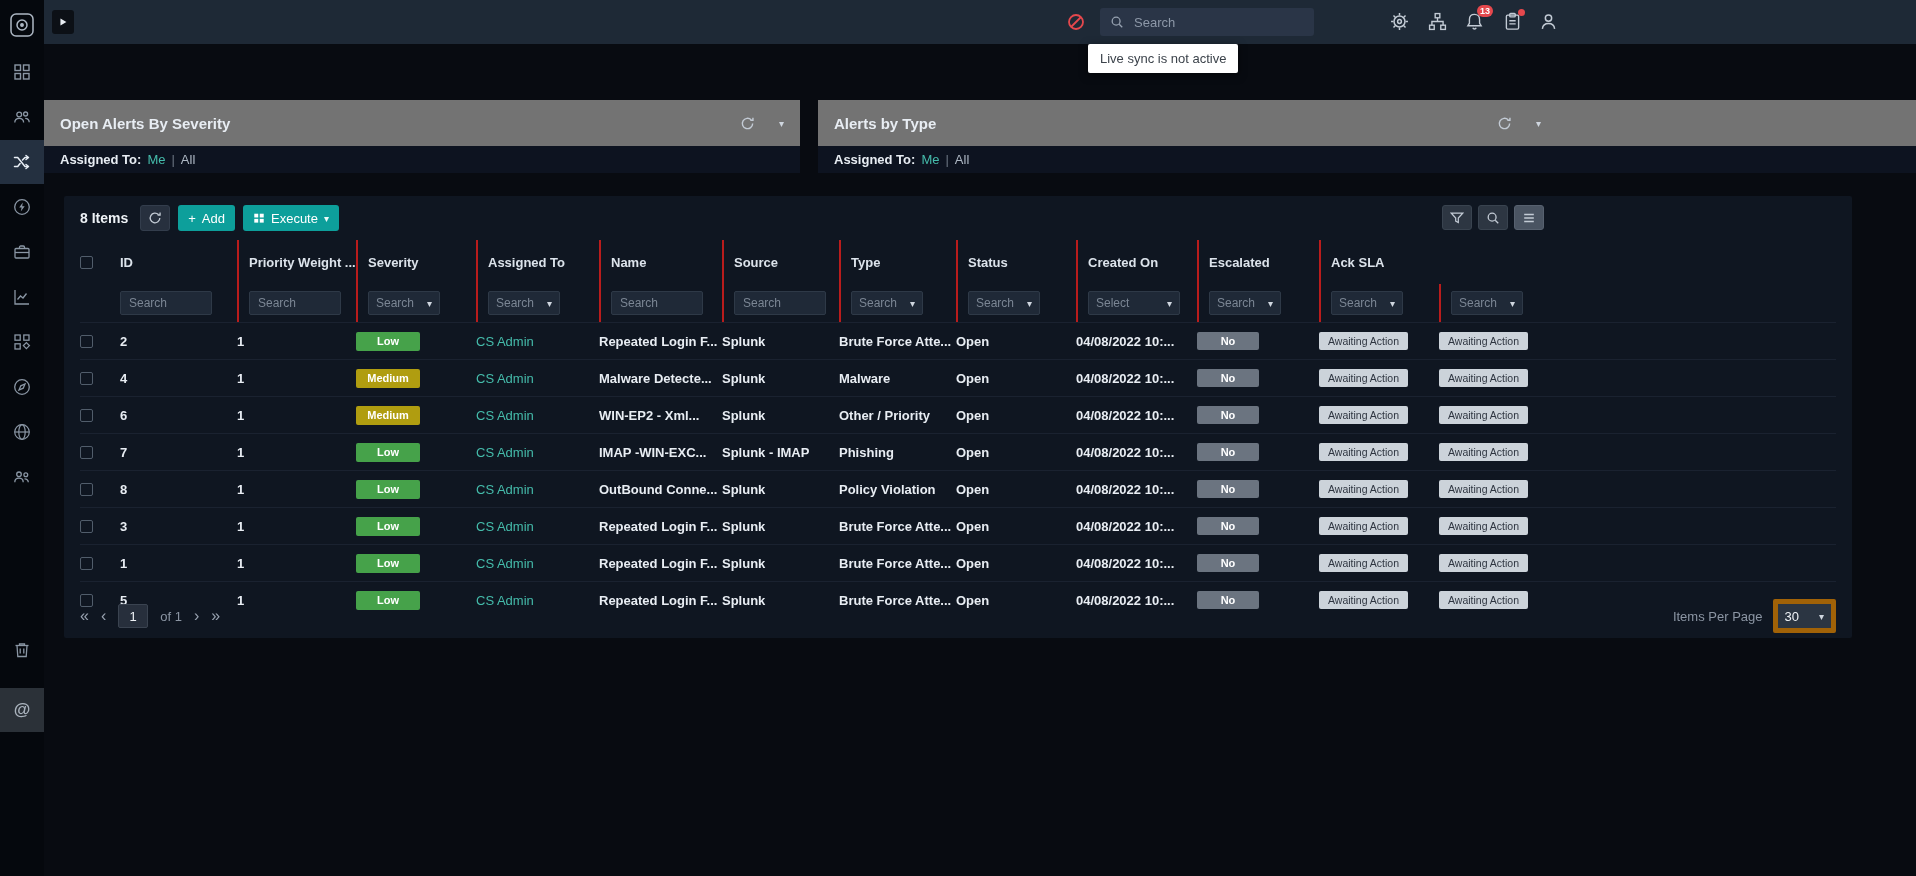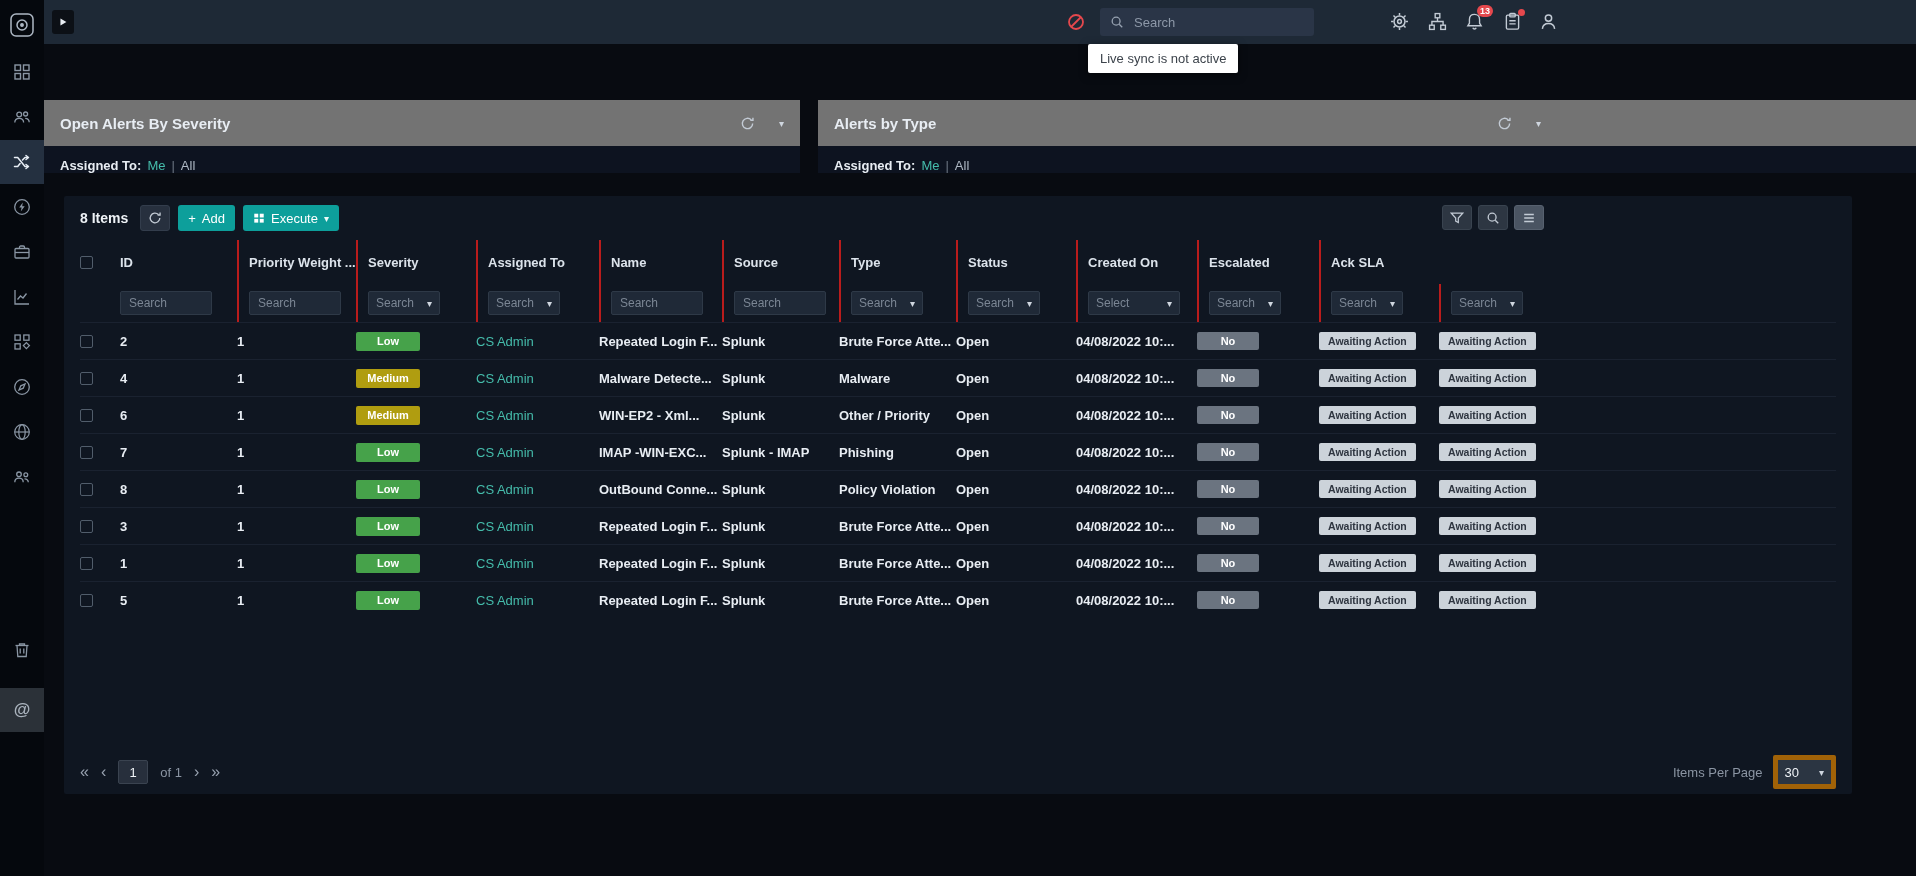--- a/index.html
+++ b/index.html
@@ -39,29 +39,29 @@
   .pencil{position:absolute;left:1487px;top:21px;width:18px;height:18px;color:#c3cbd5;cursor:pointer;}
 
   
   .widget{position:absolute;top:100px;}
   .w1{left:44px;width:756px;}
   .w2{left:818px;width:1098px;}
   .w-head{position:relative;height:46px;background:#737373;display:flex;align-items:center;padding:0 16px;}
   .w-title{font-size:15px;font-weight:700;color:#e8edf3;}
   .w-controls{margin-left:auto;display:flex;align-items:center;gap:24px;color:#c3cbd5;}
   .w2 .w-controls{margin-left:0;position:absolute;left:679px;top:0;height:46px;}
-  .w-sub{height:27px;background:#0d1320;display:flex;align-items:flex-end;padding:0 16px;gap:6px;font-size:13px;}
+  .w-sub{height:27px;background:#0d1320;display:flex;align-items:center;padding:0 16px;gap:6px;font-size:13px;}
   .w-lbl{font-weight:700;color:#e8edf3;}
   .lnk{color:#45bcab;text-decoration:none;cursor:pointer;}
   .lnk.all{color:#aeb8c4;}
   .sep{color:#6c7683;}
   .caret{font-size:10px;color:#cfd6df;}
 
   
-  .panel{position:absolute;left:64px;top:196px;width:1788px;height:598px;background:#0f1621;border-radius:2px;}
+  .panel{position:absolute;left:64px;top:196px;width:1788px;height:442px;background:#0f1621;border-radius:2px;}
   .toolbar{position:relative;height:44px;display:flex;align-items:center;padding:0 16px;gap:8px;}
   .count{font-size:14px;font-weight:700;color:#eef2f6;margin-right:4px;}
   .icon-btn{width:30px;height:26px;background:#27303e;border:1px solid #333d4c;border-radius:3px;color:#c3cbd5;
             display:flex;align-items:center;justify-content:center;cursor:pointer;padding:0;}
   .btn-teal{height:26px;background:#0d9f9b;color:#fff;border:none;border-radius:3px;padding:0 10px;font-size:13px;
             display:flex;align-items:center;gap:6px;cursor:pointer;font-family:"Liberation Sans",sans-serif;}
   .btn-teal .caret{color:#eafaf8;}
   .right-btns{position:absolute;left:1378px;top:9px;display:flex;gap:6px;}
   .right-btns button{width:30px;height:25px;background:#2d3642;border:1px solid #39434f;border-radius:3px;color:#c3cbd5;
                      display:flex;align-items:center;justify-content:center;cursor:pointer;padding:0;}
@@ -86,21 +86,21 @@
   .b{font-weight:700;color:#e8edf3;}
   .teal-txt{color:#45bcab;cursor:pointer;}
   .cb{width:13px;height:13px;border:1px solid #515d6b;border-radius:2px;background:#0f1621;cursor:pointer;}
   .sev{display:inline-block;width:64px;height:19px;line-height:19px;text-align:center;border-radius:2px;color:#fff;
        font-size:11px;font-weight:700;}
   .sev-low{background:#46a24a;}
   .sev-med{background:#b09d10;}
   .noBadge{display:inline-block;width:62px;height:18px;line-height:18px;text-align:center;border-radius:2px;
            background:#6b7480;color:#fff;font-size:11px;font-weight:700;}
   .slaBadge{display:inline-block;padding:0 9px;height:18px;line-height:18px;border-radius:2px;background:#ccd3da;
-            color:#2e3540;font-size:10.5px;font-weight:700;}
+            color:#2e3540;font-size:10.5px;font-weight:400;}
 
   .pager{position:absolute;left:0;bottom:0;width:100%;height:44px;display:flex;align-items:center;
          justify-content:space-between;padding:0 16px;}
   .pg-left{display:flex;align-items:center;gap:12px;}
   .pg-btn{color:#98a2b0;font-size:16px;cursor:pointer;line-height:1;}
   .pg-box{width:30px;height:24px;background:#272f3c;border:1px solid #3a4350;border-radius:2px;color:#eef2f6;
           font-size:13px;display:flex;align-items:center;justify-content:center;cursor:text;}
   .pg-of{color:#8b95a3;font-size:13px;}
   .pg-right{display:flex;align-items:center;gap:10px;}
   .pg-lbl{color:#8b95a3;font-size:13px;}

